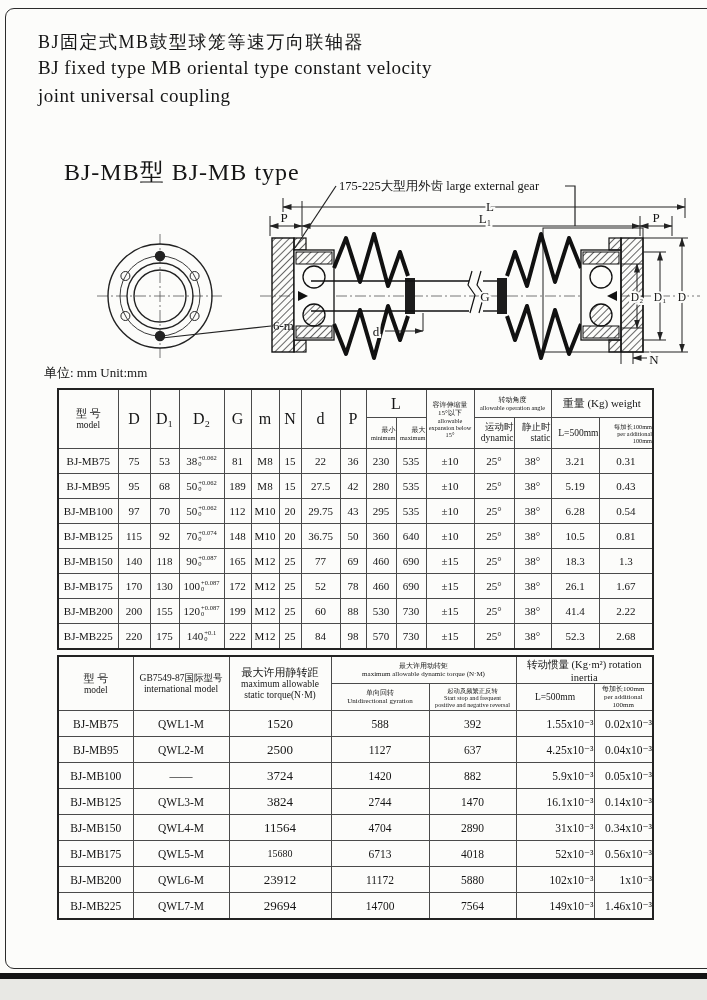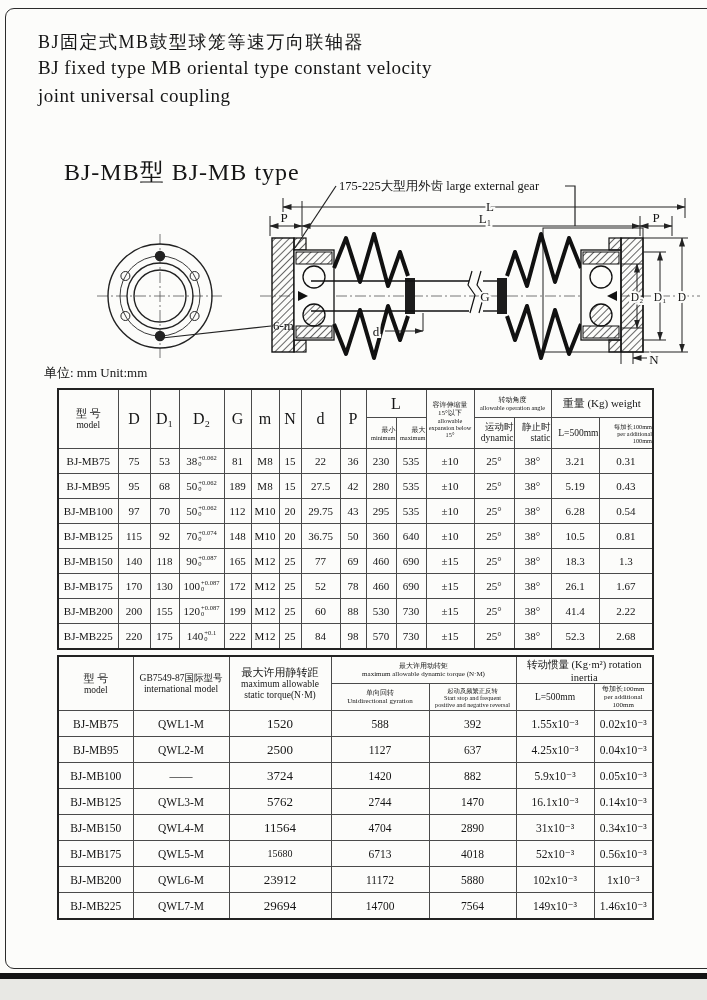--- a/index.html
+++ b/index.html
@@ -26,21 +26,21 @@
   .t2 thead tr:nth-child(1) th{height:26px;}
   .t2 thead tr:nth-child(2) th{height:26px;margin-left:23px;}
   .t2 tbody td{height:25px;font-size:11.5px;}
   .zh{font-size:11px;line-height:13px;}
   .md{font-size:9.5px;line-height:11px;}
   .sm{font-size:7px;line-height:8px;}
   .xs{font-size:6.3px;line-height:7px;}
   .c-model{font-size:10.5px;}
   .tolwrap{display:inline-flex;align-items:center;justify-content:center;gap:1px;}
   .tolstack{display:inline-flex;flex-direction:column;font-size:6.5px;line-height:6.5px;text-align:left;}
-  .inert{font-size:10px;}
+  .inert{font-size:10px;text-align:right;}
 
   svg text{font-family:"Liberation Serif","DejaVu Serif",serif;fill:#151515;}
   .halo{paint-order:stroke;stroke:#fcfcfa;stroke-width:4px;}
 </style>
 </head>
 <body>
 
 <div class="page">
   <div class="frame"></div>
 
@@ -531,21 +531,21 @@
           <td>——</td>
           <td style="font-size:13px;">3724</td>
           <td>1420</td>
           <td>882</td>
           <td class="inert">5.9x10⁻³</td>
           <td class="inert">0.05x10⁻³</td>
         </tr>
         <tr>
           <td class="c-model">BJ-MB125</td>
           <td>QWL3-M</td>
-          <td style="font-size:13px;">5762</td>
+          <td style="font-size:13px;">3824</td>
           <td>2744</td>
           <td>1470</td>
           <td class="inert">16.1x10⁻³</td>
           <td class="inert">0.14x10⁻³</td>
         </tr>
         <tr>
           <td class="c-model">BJ-MB150</td>
           <td>QWL4-M</td>
           <td style="font-size:13px;">11564</td>
           <td>4704</td>

